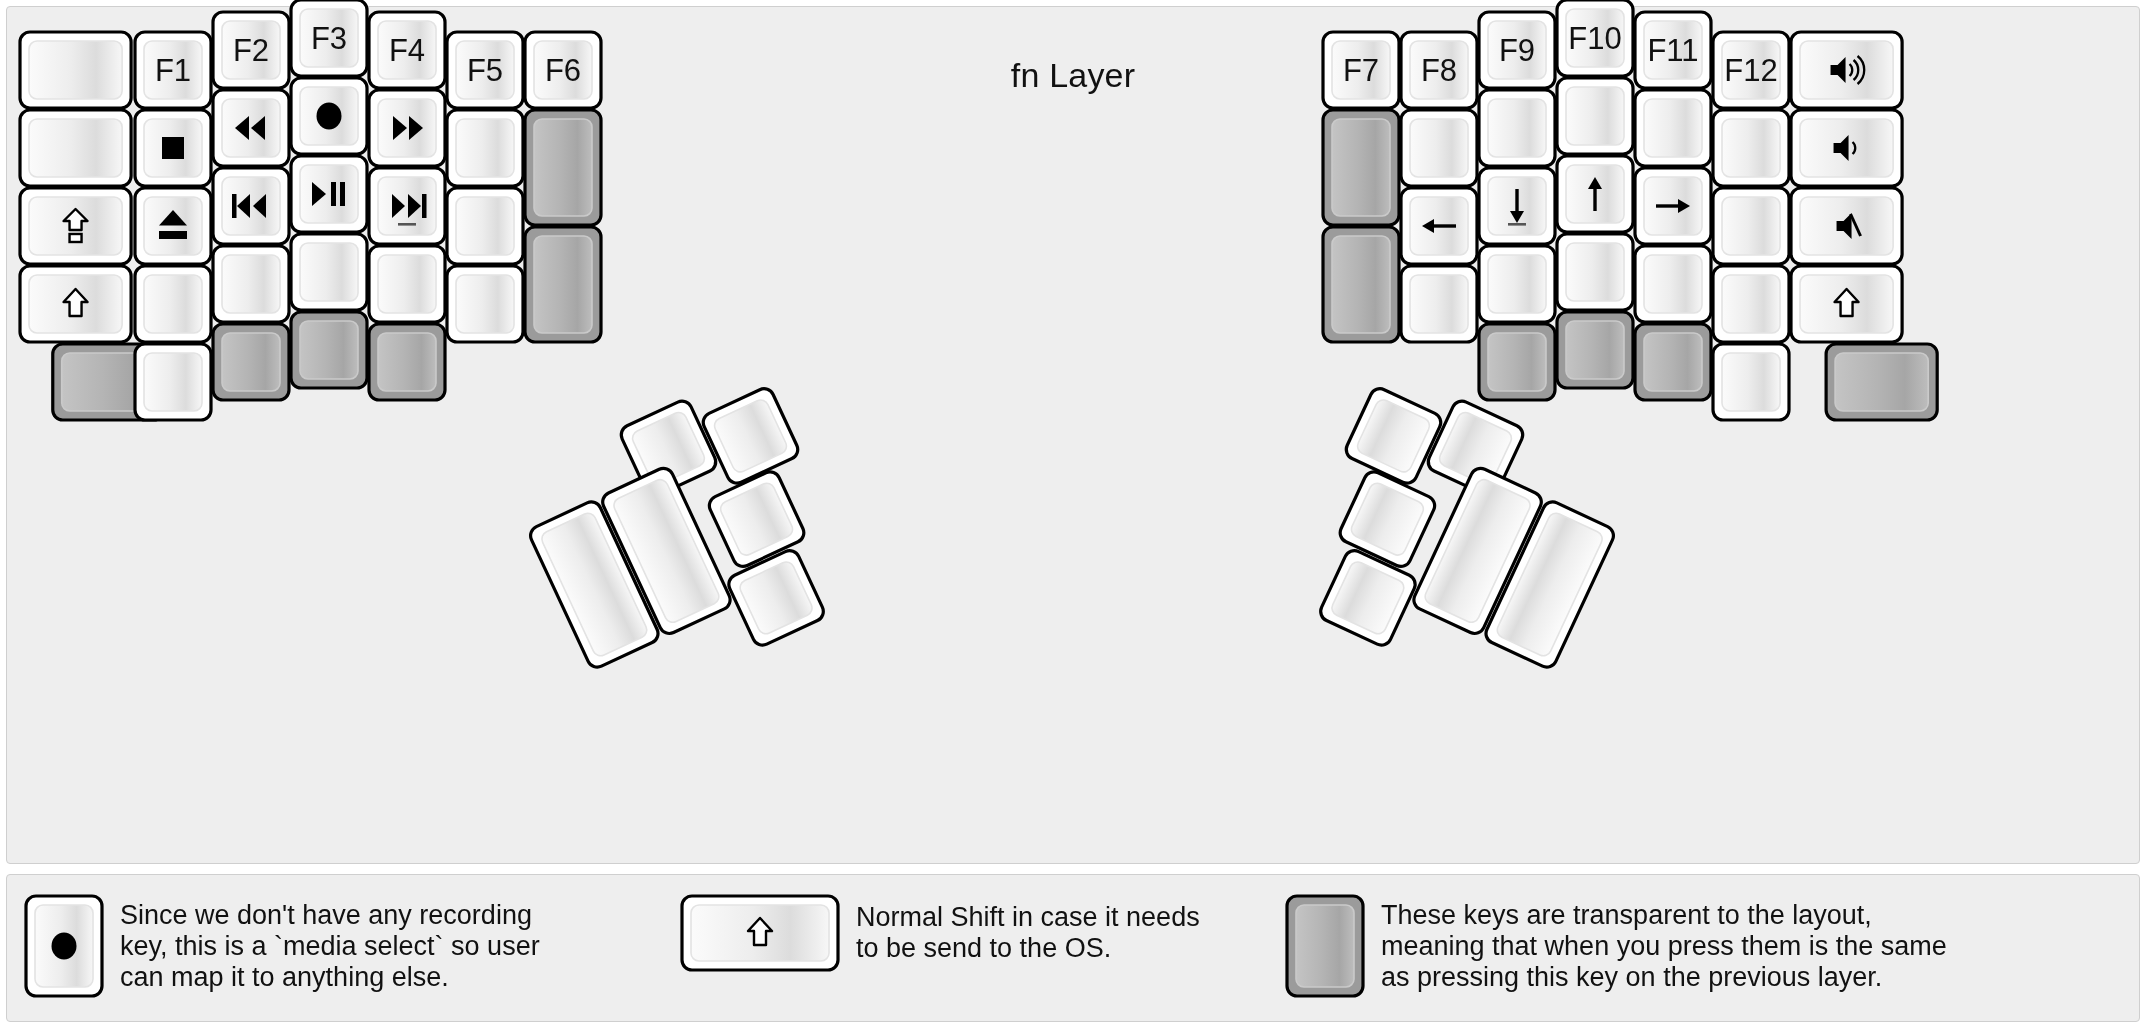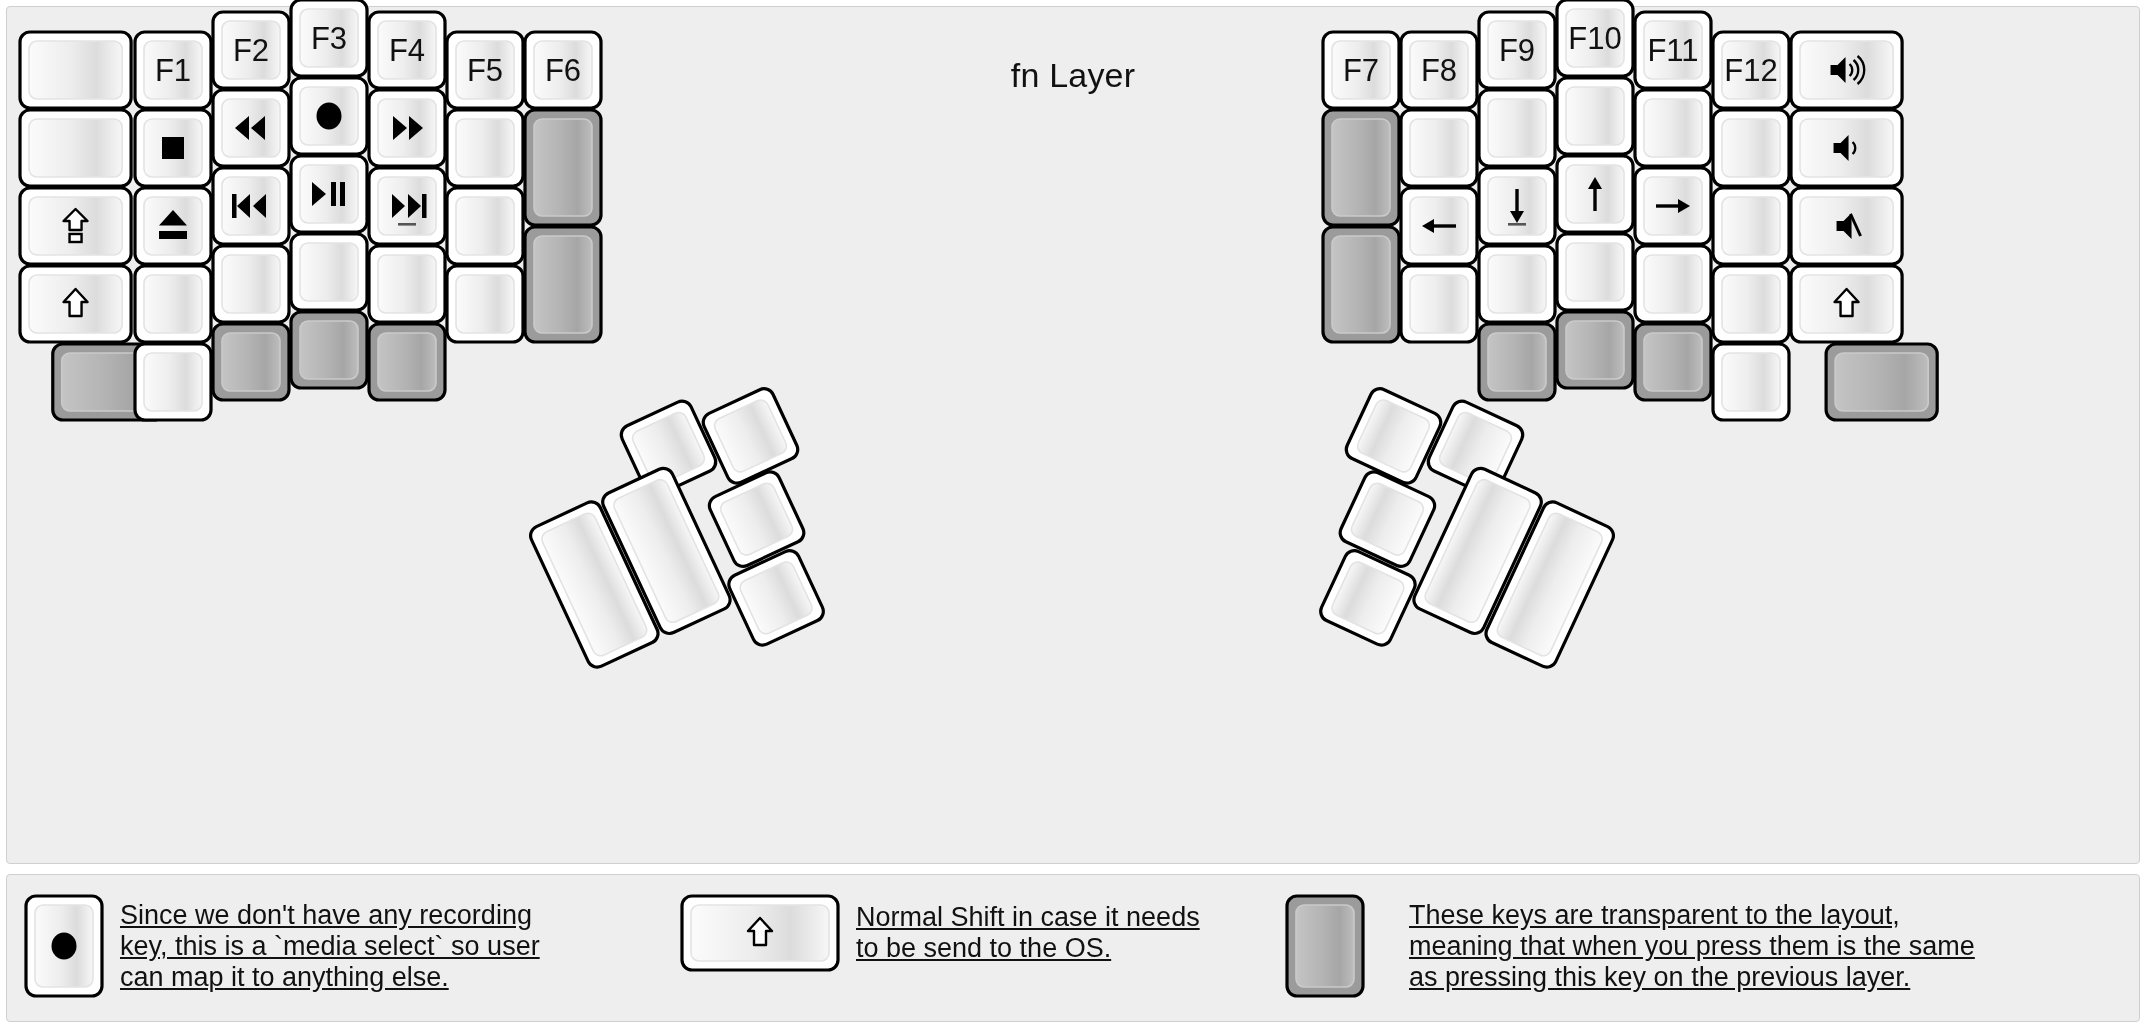--- a/index.html
+++ b/index.html
@@ -5,21 +5,21 @@
   html,body{margin:0;padding:0;background:#fff;}
   body{font-family:"Liberation Sans",sans-serif;}
   #root{position:relative;width:2146px;height:1026px;background:#ffffff;overflow:hidden;}
   .panel{position:absolute;background:#eeeeee;border:1px solid #cfcfcf;border-radius:4px;}
   #kb-panel{left:6px;top:6px;width:2132px;height:856px;}
   #legend-panel{left:6px;top:874px;width:2132px;height:146px;}
   #title{position:absolute;left:0;top:56px;width:2146px;text-align:center;font-size:34px;color:#111;
          letter-spacing:.2px;pointer-events:none;}
   svg{position:absolute;left:0;top:0;overflow:visible;}
   .legend-row{position:absolute;display:flex;align-items:center;}
-  .legend-txt{font-size:27px;line-height:31px;color:#111;margin-left:16px;white-space:pre-line;text-decoration:underline;}
+  .legend-txt{font-size:27px;line-height:31px;color:#111;margin-left:16px;white-space:pre-line;}
 </style>
 </head>
 <body>
 
 <div id="root">
 
   <div class="panel" id="kb-panel"></div>
   <div id="title">fn Layer</div>
 
   <svg id="kb-svg" width="2146" height="1026">
@@ -518,21 +518,21 @@
               <path d="M 80 24 L 92 37 L 86 37 L 86 51
          L 74 51 L 74 37 L 68 37 Z" fill="#fdfdfd"></path>
               <path d="M 80 24 L 92 37 L 86 37 L 86 51
          L 74 51 L 74 37 L 68 37 Z" fill="none" stroke="#000" stroke-width="2.4" stroke-linejoin="round"></path>
             </g>
           </g>
         </svg>
         <div class="legend-txt">Normal Shift in case it needs
 to be send to the OS.</div>
       </div>
-      <div class="legend-row" style="left: 1285px; top: 894px; gap: 28px;">
+      <div class="legend-row" style="left: 1285px; top: 894px;">
         <svg width="80" height="104" style="position: relative; flex: 0 0 auto;">
           <defs>
             <linearGradient id="lg2" x1="0" y1="0" x2="1" y2="0">
               <stop offset="0%" stop-color="#c4c4c4"></stop>
               <stop offset="45%" stop-color="#b4b4b4"></stop>
               <stop offset="75%" stop-color="#a6a6a6"></stop>
               <stop offset="100%" stop-color="#bdbdbd"></stop>
             </linearGradient>
           </defs>
           <g>

